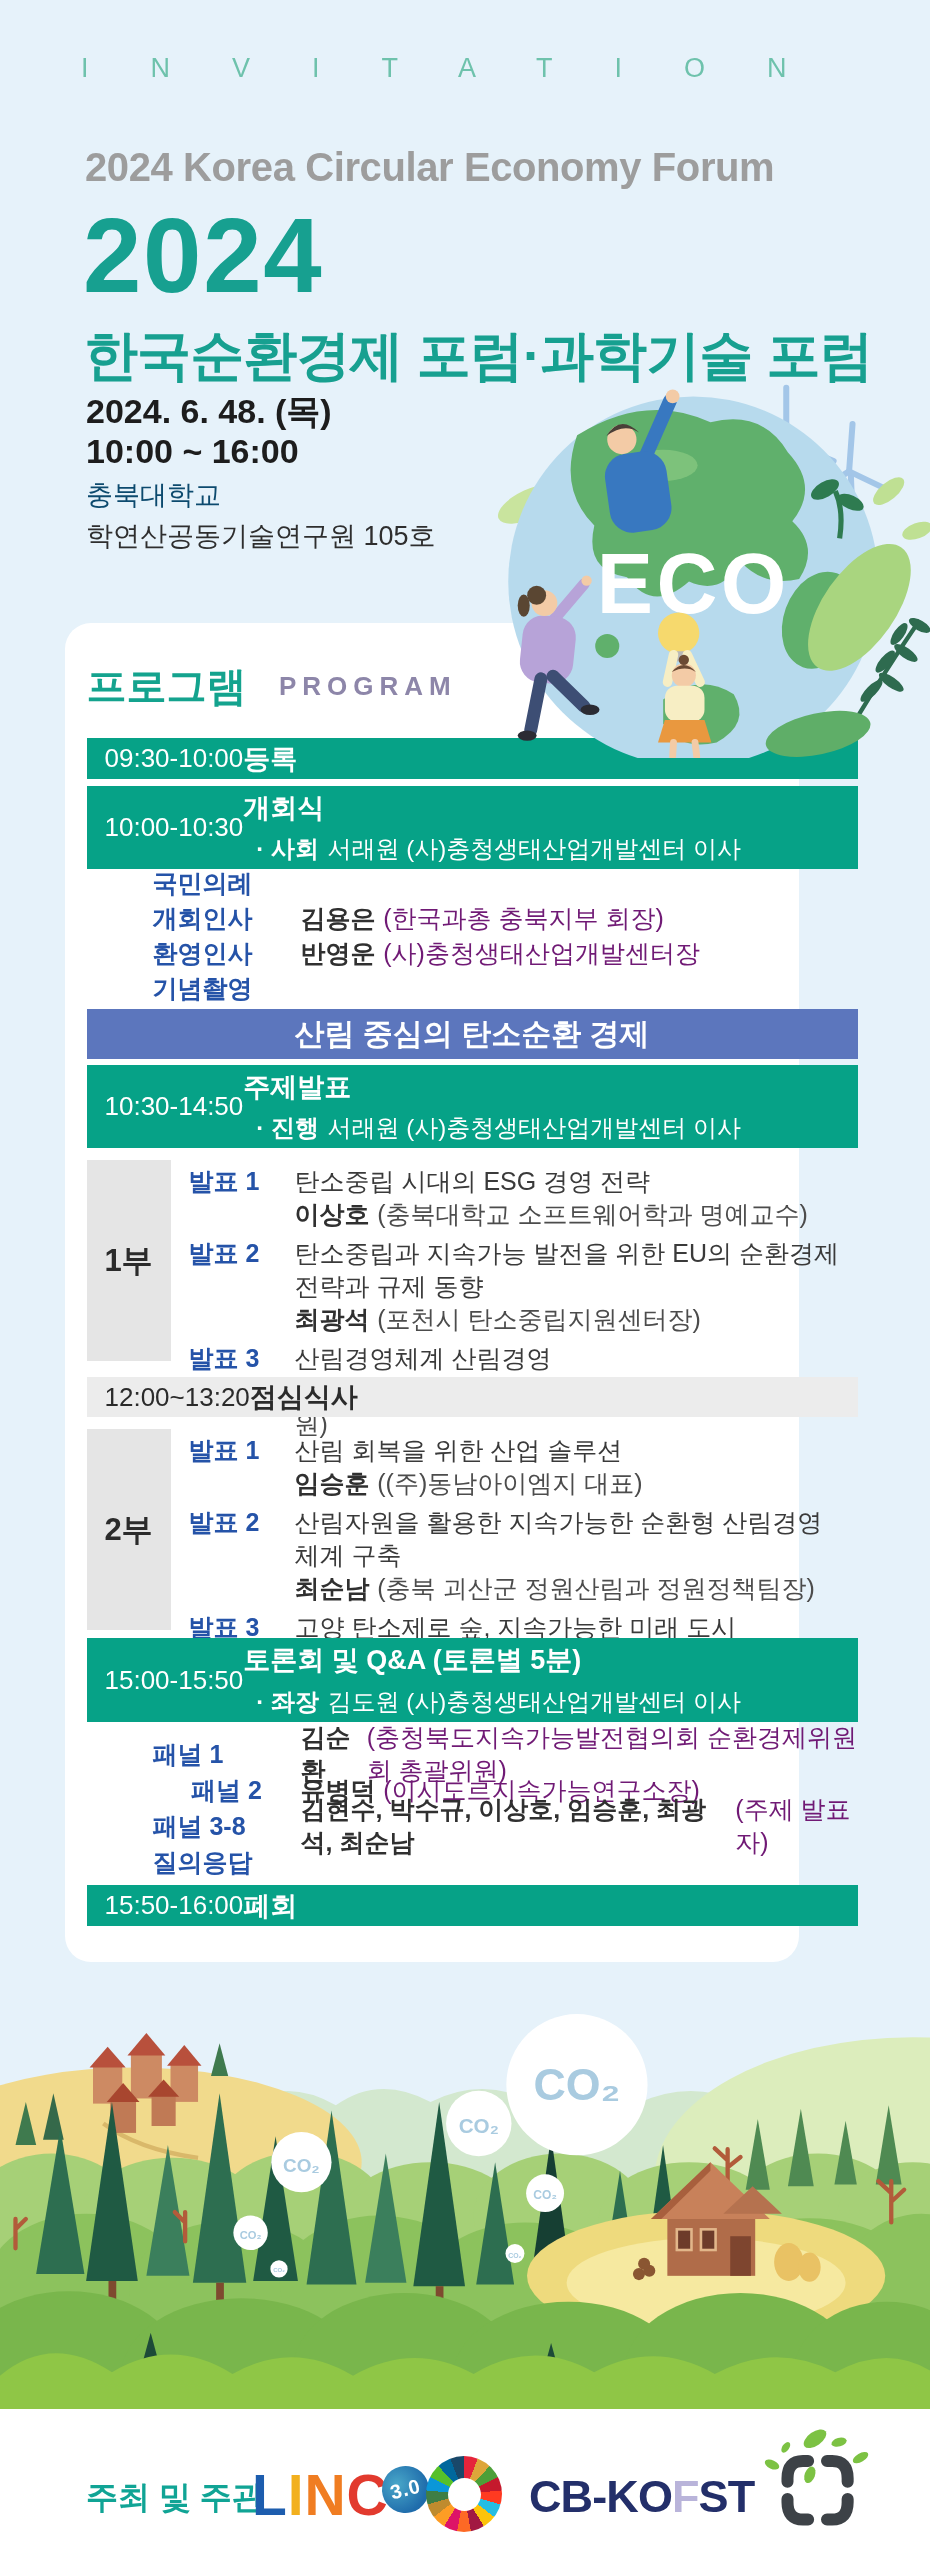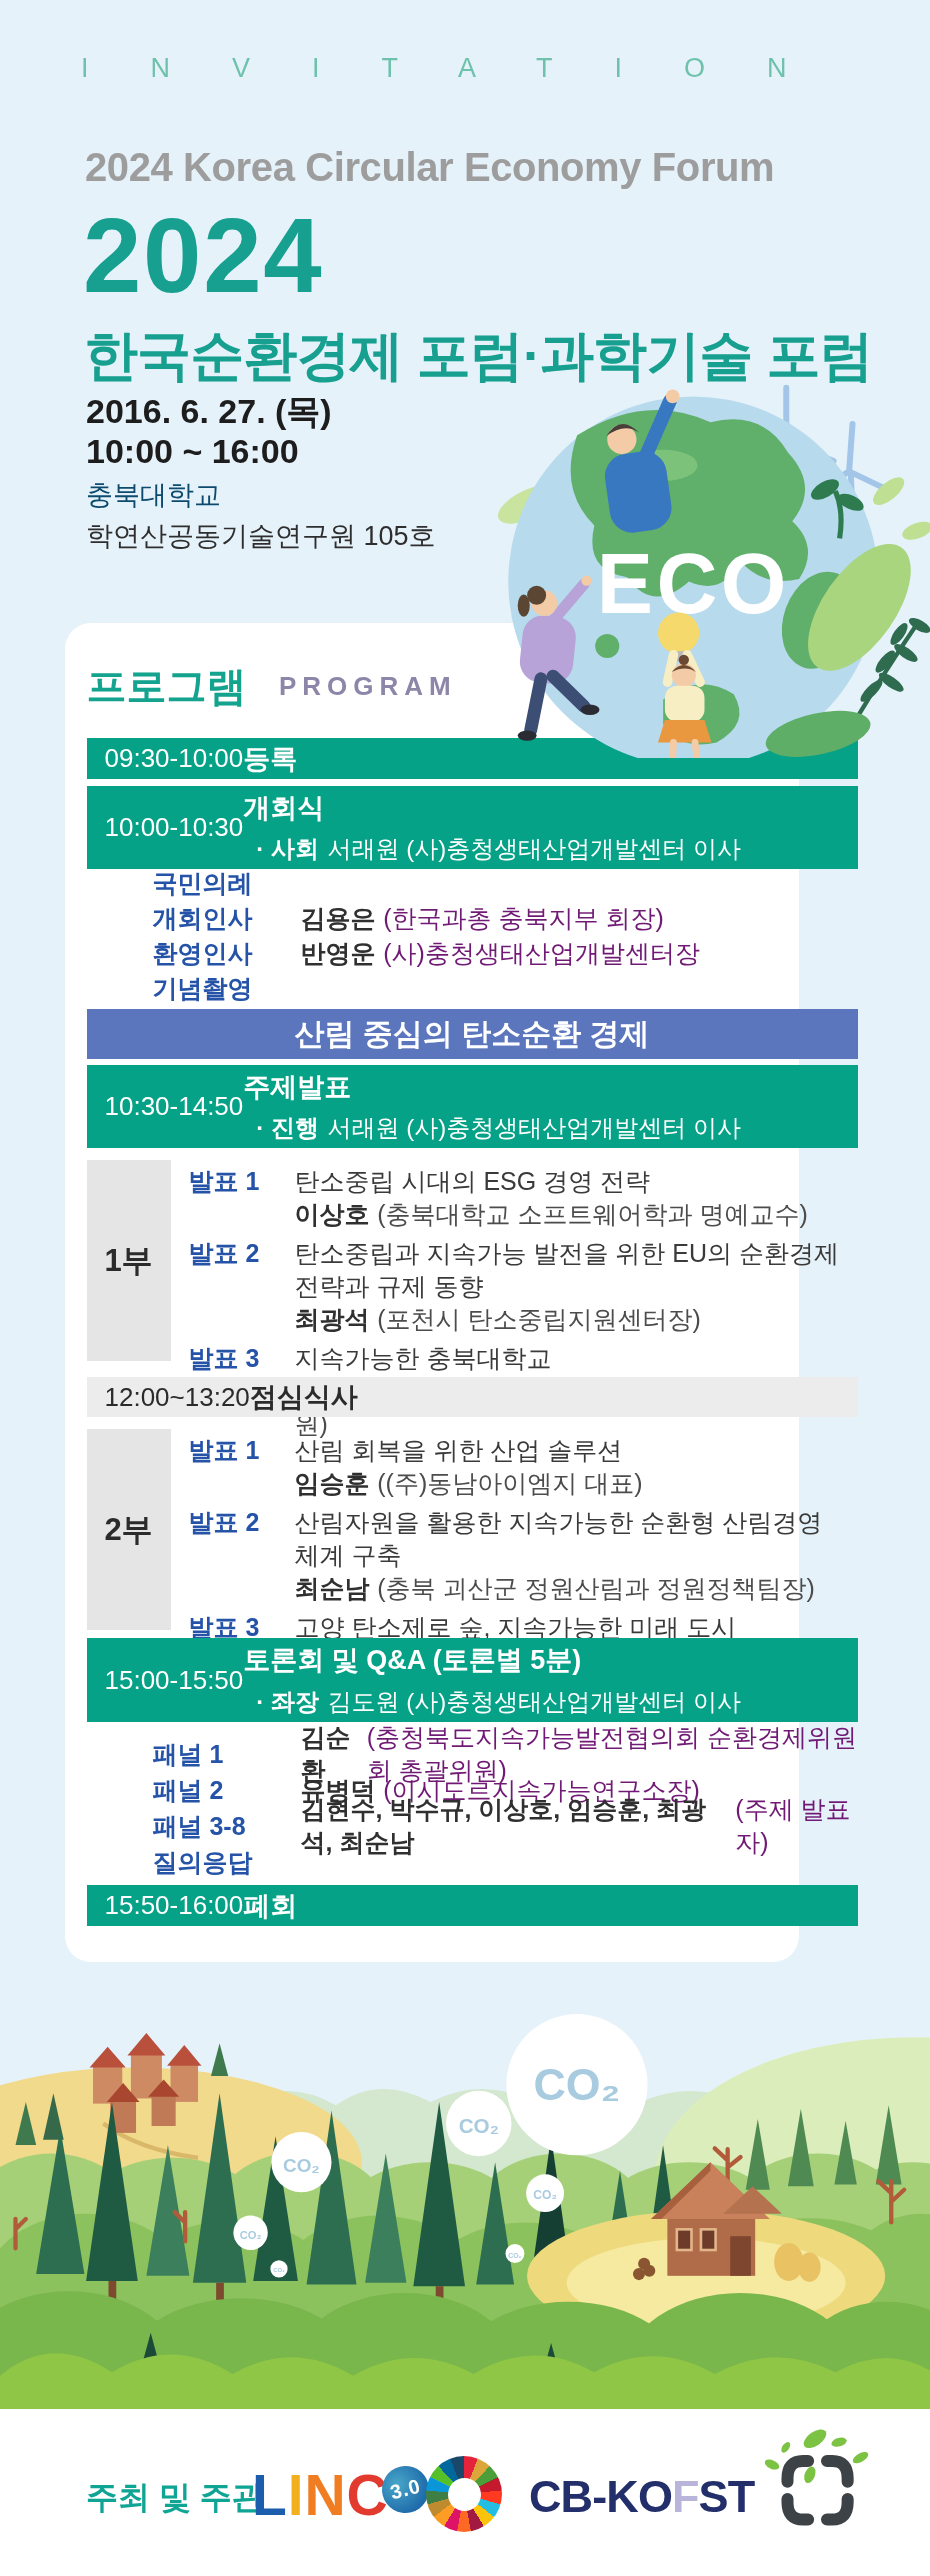--- a/index.html
+++ b/index.html
@@ -79,21 +79,21 @@
   .kofst .fmid { color:#b9b4da; }
   .ecoframe { position:absolute; top:15.5px; left:760px; width:116px; height:116px; }
 </style>
 </head>
 <body>
 
 <div class="abs inv">INVITATION</div>
 <div class="abs subtitle">2024 Korea Circular Economy Forum</div>
 <div class="abs year">2024</div>
 <div class="abs title">한국순환경제 포럼·과학기술 포럼</div>
-<div class="abs dline1">2016.  6.  27. (목)</div>
+<div class="abs dline1">2024.  6.  48. (목)</div>
 <div class="abs dline2">10:00 ~ 16:00</div>
 <div class="abs venue1">충북대학교</div>
 <div class="abs venue2">학연산공동기술연구원 105호</div>
 
 <div class="abs card">
   <div class="p-heading-ko">프로그램</div>
   <div class="p-heading-en">PROGRAM</div>
 
   <div class="row teal" style="top:115px;height:41px;">
     <div class="time">09:30-10:00</div>
@@ -154,21 +154,21 @@
       <div class="talk">
         <div class="tlabel">발표 2</div>
         <div class="tbody">
           <div class="ttitle">탄소중립과 지속가능 발전을 위한 EU의 순환경제 전략과 규제 동향</div>
           <div><span class="tname">최광석</span><span class="taff">(포천시 탄소중립지원센터장)</span></div>
         </div>
       </div>
       <div class="talk">
         <div class="tlabel">발표 3</div>
         <div class="tbody">
-          <div class="ttitle">지속가능한 충북대학교</div>
+          <div class="ttitle">산림경영체계 산림경영</div>
           <div><span class="tname">박수규</span><span class="taff">(한국임업진흥원 산림경영정보본부 부위원)</span></div>
         </div>
       </div>
     </div>
   </div>
 
   <div class="row gray" style="top:754px;height:40px;">
     <div class="time">12:00~13:20</div>
     <div class="rtitle">점심식사</div>
   </div>
@@ -207,21 +207,21 @@
       <div class="rsub"><b>· 좌장</b><span>김도원  (사)충청생태산업개발센터 이사</span></div>
     </div>
   </div>
 
   <div class="plain-list" style="top:1113px;">
     <div class="plain-item" style="height:36px;">
       <span class="blabel">패널 1</span>
       <span class="pname">김순환</span>
       <span class="paff">(충청북도지속가능발전협의회 순환경제위원회 총괄위원)</span>
     </div>
-    <div class="plain-item" style="height:36px;">
+    <div class="plain-item" style="height:36px;text-align:center;">
       <span class="blabel">패널 2</span>
       <span class="pname">유병덕</span>
       <span class="paff">(이시도르지속가능연구소장)</span>
     </div>
     <div class="plain-item" style="height:36px;">
       <span class="blabel">패널 3-8</span>
       <span class="pname">김현수, 박수규, 이상호, 임승훈, 최광석, 최순남</span>
       <span class="paff">(주제 발표자)</span>
     </div>
     <div class="plain-item" style="height:36px;">

